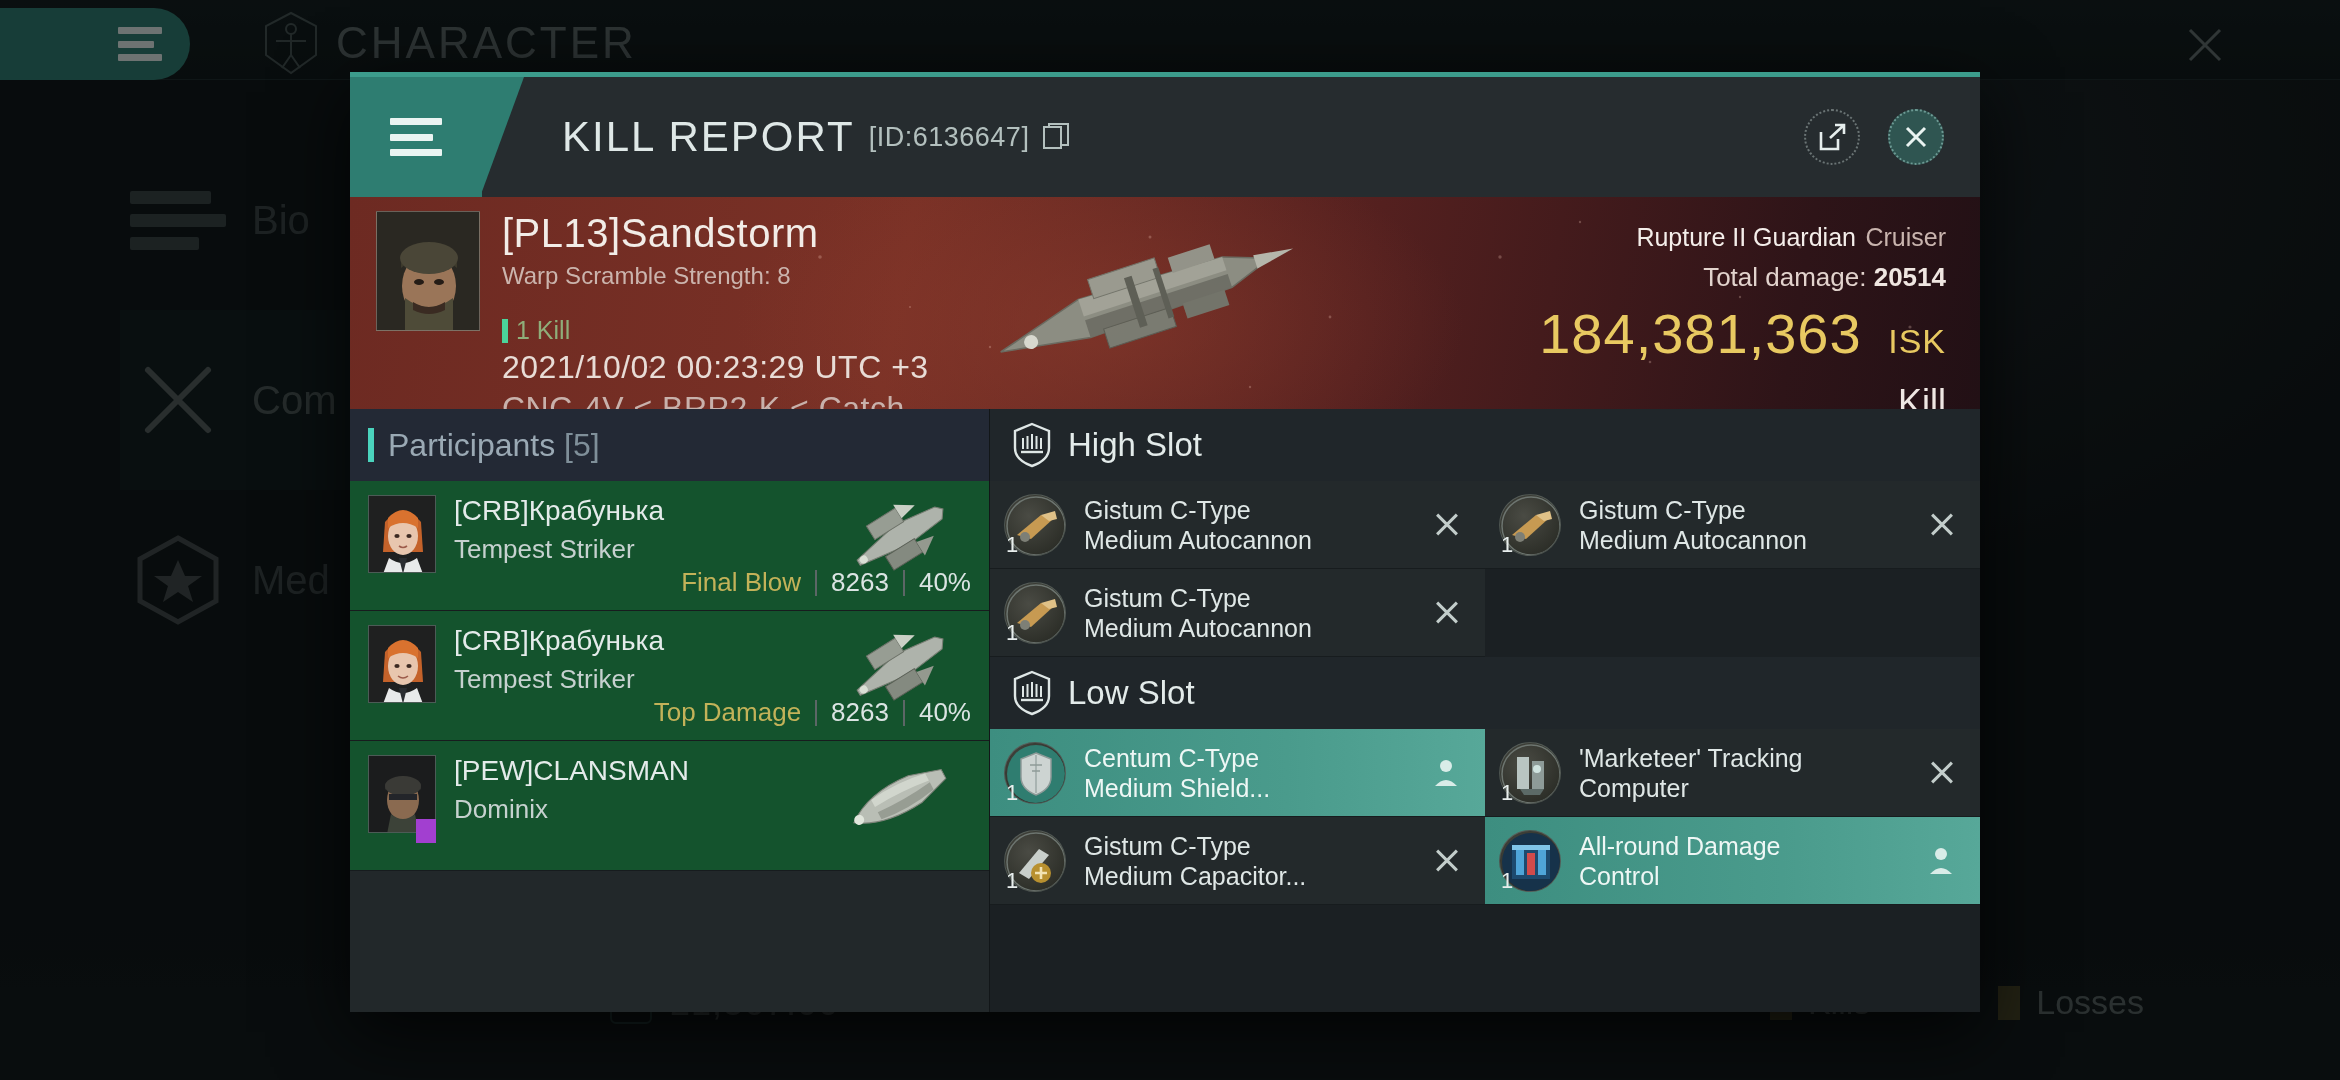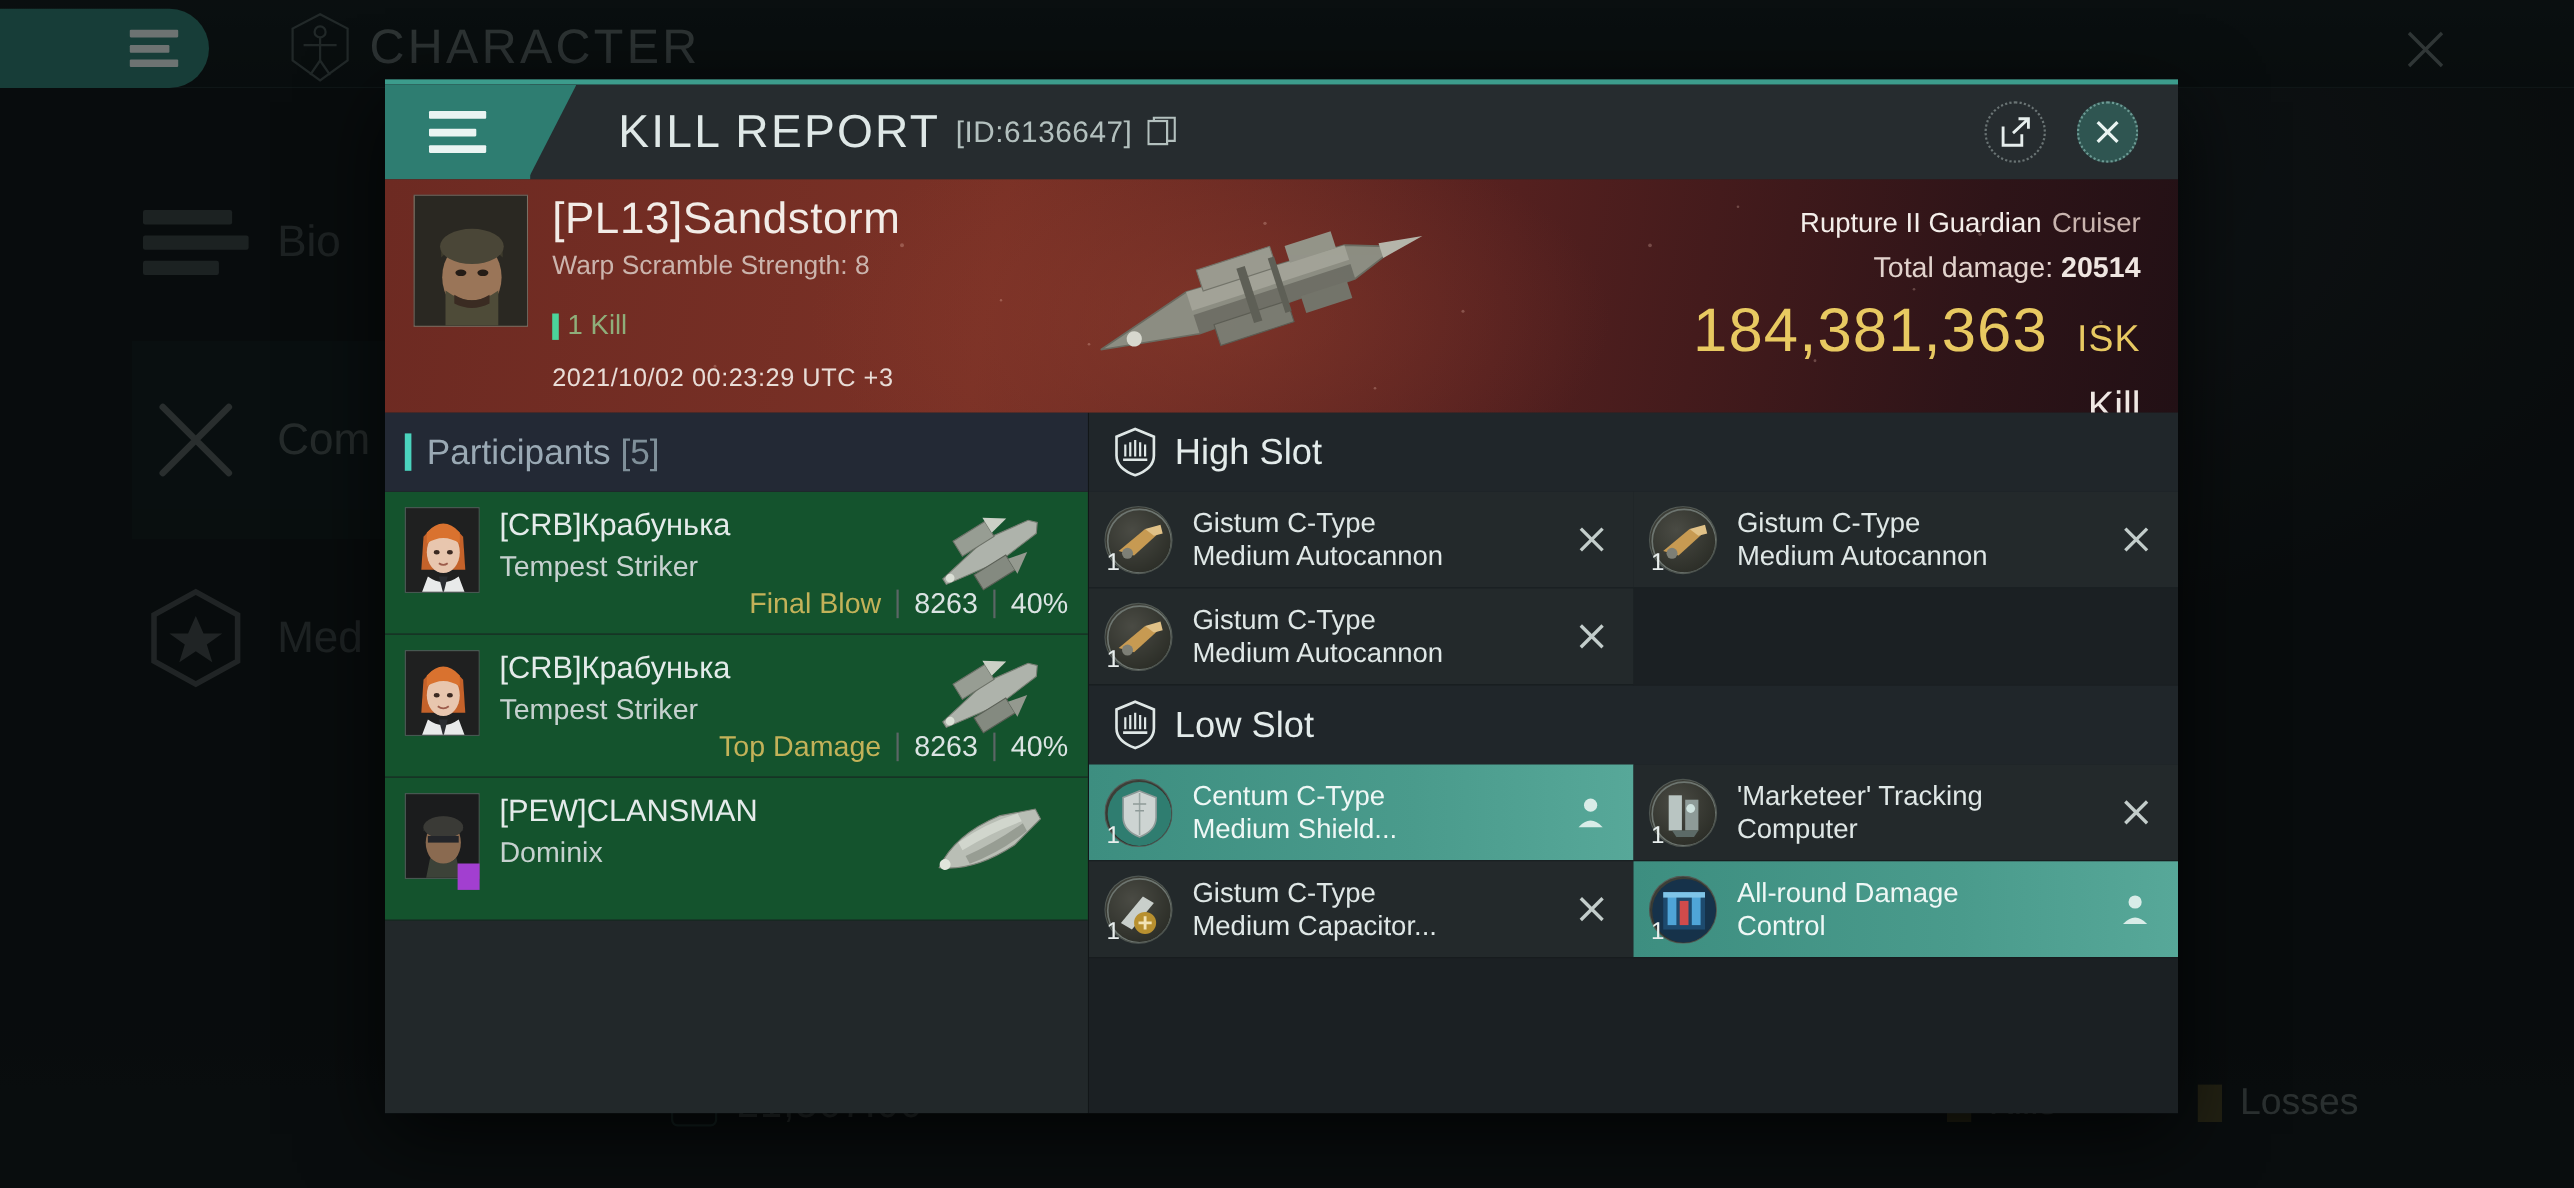--- a/index.html
+++ b/index.html
@@ -97,21 +97,21 @@
   
   .modal {
     position: absolute; left: 350px; top: 72px; width: 1630px; height: 940px;
     background: #1b2023;
     box-shadow: 0 20px 70px rgba(0,0,0,.75);
     display: flex; flex-direction: column; overflow: hidden;
   }
   .modal-topline { height: 5px; background: #3c9c8c; }
 
   .modal-header {
-    height: 86px; background: #262c2f; display: flex; align-items: stretch;
+    height: 120px; background: #262c2f; display: flex; align-items: stretch;
     position: relative; flex: none;
   }
   .mh-burger {
     width: 132px; background: #2e7d71; display: flex; align-items: center; justify-content: center;
     position: relative; cursor: pointer;
   }
   .mh-burger::after {
     content:""; position:absolute; right:-42px; top:0; width:44px; height:100%;
     background:#2e7d71;
     clip-path: polygon(0 0, 100% 0, 0 100%);
@@ -147,21 +147,21 @@
     overflow: hidden; position: relative;
   }
   .victim-text { margin-left: 22px; }
   .victim-name { font-size: 40px; color: #f2ece7; letter-spacing: .5px; }
   .victim-sub { font-size: 24px; color: #cbb4ad; margin-top: 6px; }
   .kill-badge {
     margin-top: 26px; display: flex; align-items: center; gap: 8px;
   }
   .kill-badge .bar { width: 6px; height: 24px; background: #4bd49a; }
   .kill-badge .txt { font-size: 25px; color: #8fae7a; }
-  .victim-line { font-size: 23px; color: #e8dcd6; margin-top: 19px; letter-spacing: .5px; }
+  .victim-line { font-size: 32px; color: #e8dcd6; margin-top: 4px; letter-spacing: .5px; }
   .victim-line.dim { color: #c8b1ab; }
 
   .victim-ship {
     position: absolute; left: 48%; top: 50%; transform: translate(-50%,-50%);
     width: 400px; height: 180px; opacity: .98; z-index: 1;
   }
   .victim-right {
     position: absolute; right: 34px; top: 18px; text-align: right; z-index: 2;
   }
   .vr-ship { font-size: 34px; color: #f4eeea; }

